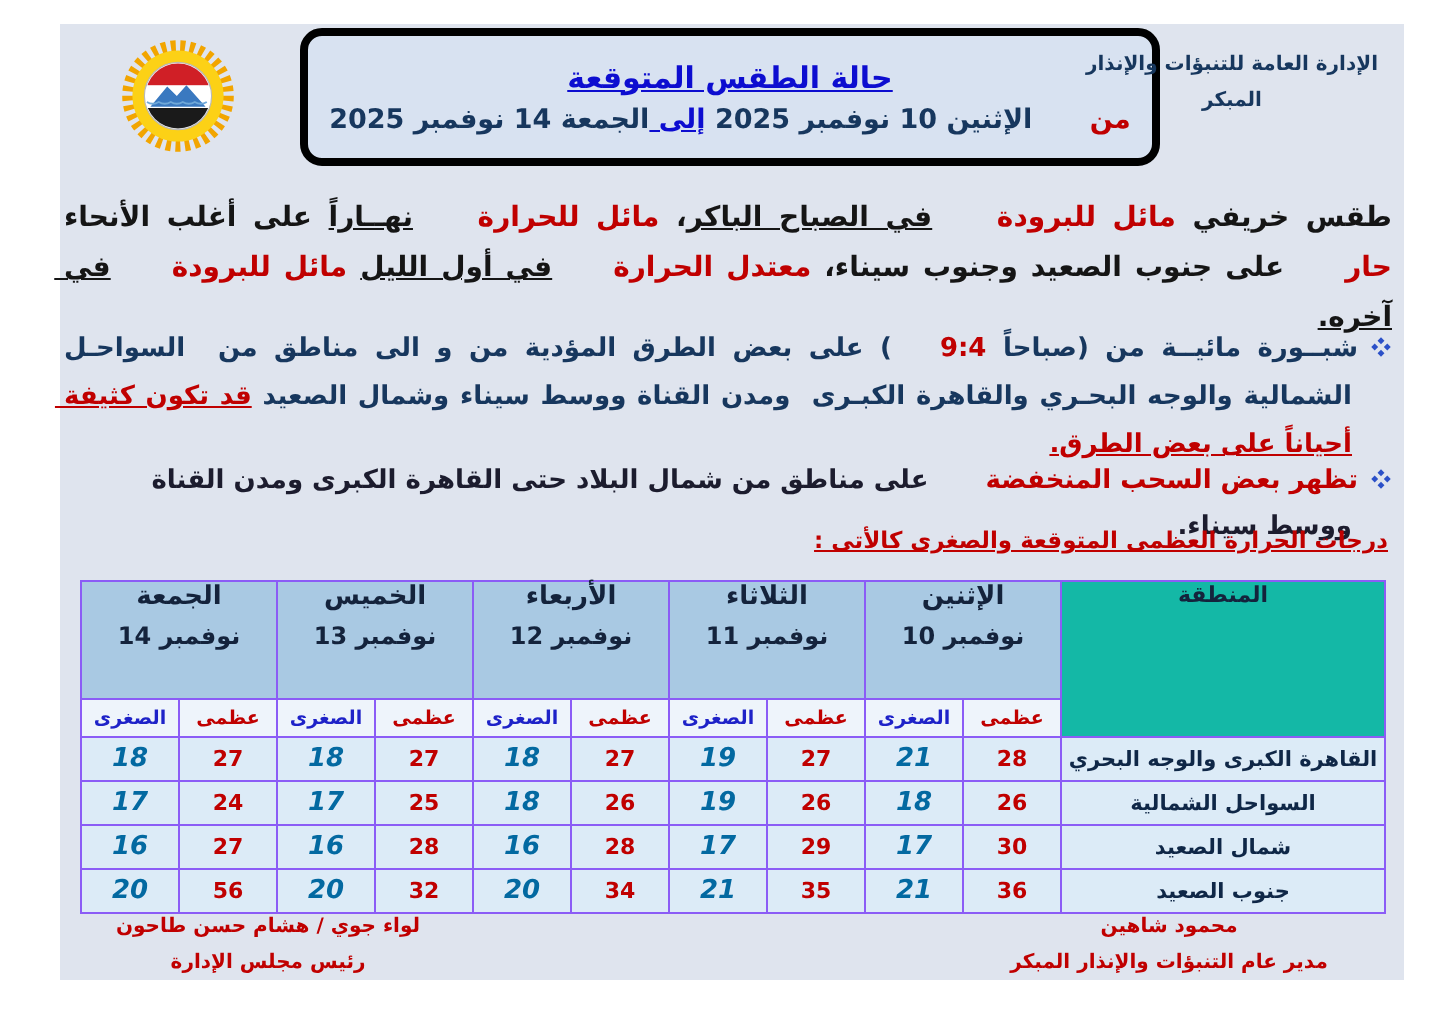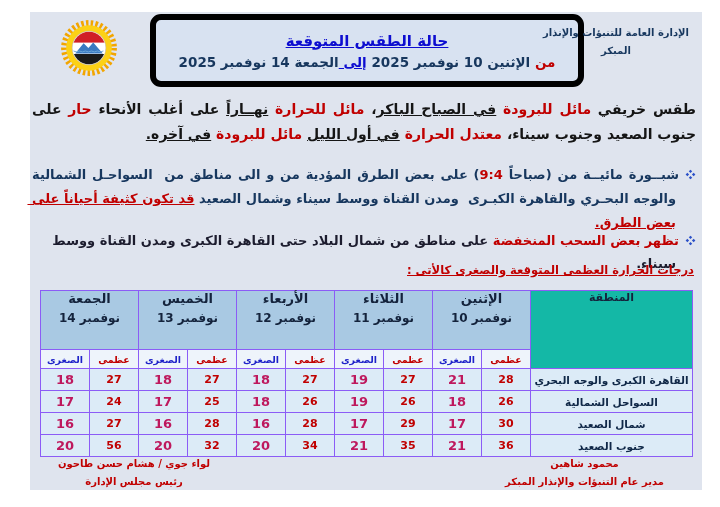--- a/index.html
+++ b/index.html
@@ -3,36 +3,36 @@
 <meta charset="utf-8">
 <style>
   html,body{margin:0;padding:0;background:#fff;}
   .page{position:relative;width:720px;height:507px;background:#ffffff;overflow:hidden;
         font-family:"DejaVu Sans",sans-serif;}
   .panel{position:absolute;left:30px;top:12px;width:672px;height:478px;background:#dfe4ee;}
 
   
   .logo-wrap{position:absolute;left:56px;top:18px;width:66px;height:60px;}
   .title-box{position:absolute;left:150px;top:14px;width:422px;height:61px;background:#d8e2f1;
-             border:6px solid #000000;border-radius:11px;display:flex;flex-direction:column;
+             border:4px solid #000000;border-radius:11px;display:flex;flex-direction:column;
              justify-content:center;align-items:center;gap:4px;}
   .main-title{font-size:15px;font-weight:bold;color:#0d0dd0;text-decoration:underline;direction:rtl;}
   .date-line{font-size:13.5px;font-weight:bold;color:#17375e;direction:rtl;}
   .agency{position:absolute;right:18px;top:24px;width:172px;text-align:center;direction:rtl;
           font-size:10px;font-weight:bold;color:#17375e;line-height:1.75;}
 
   
   .para{position:absolute;right:24px;left:32px;direction:rtl;font-weight:bold;}
   .p1{top:97px;font-size:14px;color:#151515;line-height:1.8;text-align:justify;}
   .p2{top:163px;font-size:13px;color:#17375e;line-height:1.85;text-align:justify;
       padding-right:20px;text-indent:-20px;}
   .p3{top:229px;font-size:13px;color:#1c1c2e;line-height:1.8;text-align:right;
       padding-right:20px;text-indent:-20px;}
   .sg{white-space:pre-wrap;}
-  .sg-red{color:#c00000;}
+  .sg-red{color:#c00000;padding-left:24px;}
   .sg-u{text-decoration:underline;}
   .sg-blue{color:#0d0dd0;}
   .bullet-icon{vertical-align:-1px;margin-left:6px;}
 
   .tbl-heading{position:absolute;right:26px;top:263px;direction:rtl;font-size:11.5px;
                font-weight:bold;color:#c00000;text-decoration:underline;}
 
   
   table.temps{position:absolute;left:40px;top:290px;width:649px;border-collapse:collapse;
               direction:rtl;table-layout:fixed;}
@@ -41,21 +41,21 @@
             font-size:11px;font-weight:bold;color:#14233c;}
   .day-th{width:97px;background:#a9c9e3;height:58px;vertical-align:top;padding-top:8px;}
   .day-name{font-size:13px;font-weight:bold;color:#14233c;}
   .day-date{font-size:12px;font-weight:bold;color:#14233c;margin-top:5px;direction:ltr;}
   .sub-th{background:#eef4fb;height:18px;font-size:9.5px;font-weight:bold;}
   .max-h{color:#c00000;}
   .min-h{color:#1e22c8;}
   .temps tbody td{background:#dcebf7;height:21px;font-weight:bold;}
   td.region-cell{font-size:10.5px;color:#0f2747;}
   td.tmax{color:#c00000;font-size:11px;}
-  td.tmin{color:#be185d;font-size:13px;}
+  td.tmin{color:#0369a1;font-size:13px;font-style:italic;}
 
   
   .footer{position:absolute;left:34px;right:28px;top:455px;display:flex;direction:rtl;
           justify-content:space-between;}
   .sig{text-align:center;color:#c00000;font-size:10px;font-weight:bold;line-height:1.75;direction:rtl;}
   .sig-right{width:215px;}
   .sig-mid{width:255px;}
   .sig-left{width:200px;}
 </style>
 </head>

